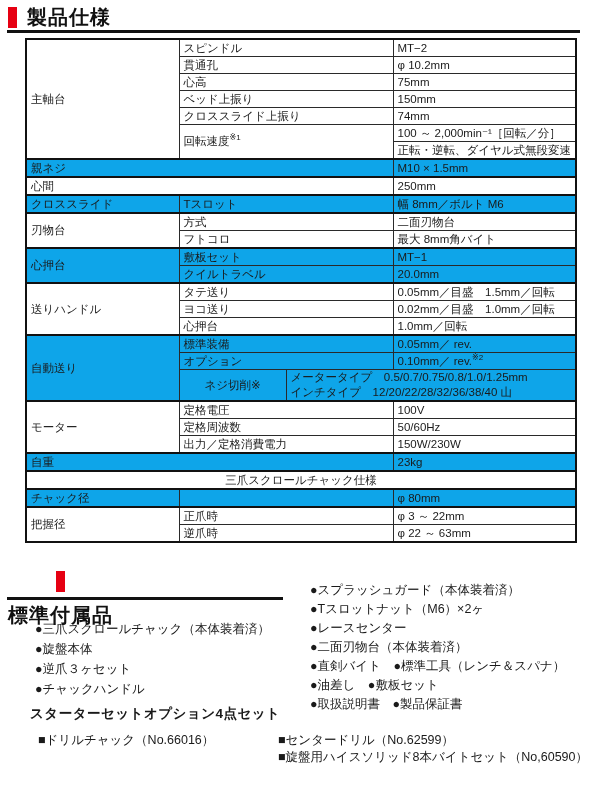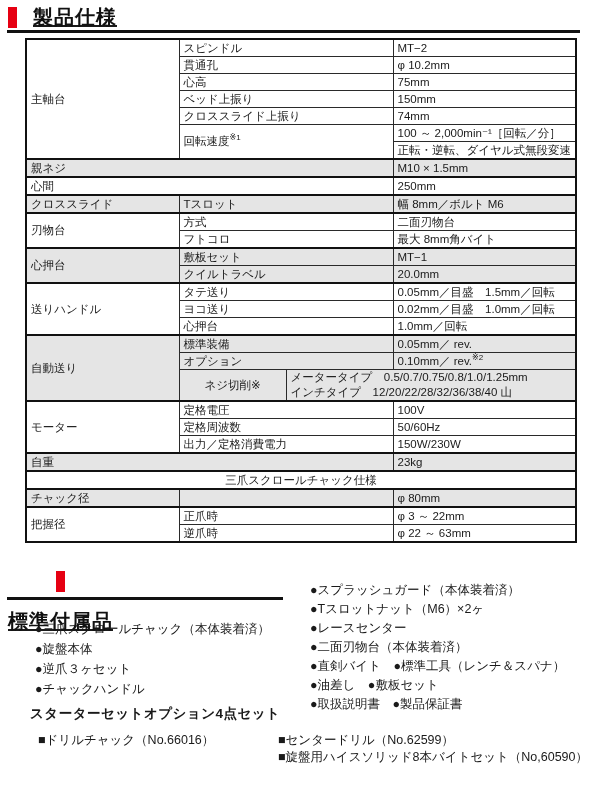--- a/index.html
+++ b/index.html
@@ -3,32 +3,32 @@
 <meta charset="utf-8">
 <style>
   html,body{margin:0;padding:0;}
   body{
     width:600px;height:810px;position:relative;background:#ffffff;
     font-family:"Liberation Sans","DejaVu Sans",sans-serif;
     color:#1a1a1a;-webkit-font-smoothing:antialiased;
   }
   .abs{position:absolute;}
   
-  .sec-head{display:flex;align-items:center;gap:16px;text-decoration:underline;}
+  .sec-head{display:flex;align-items:center;gap:10px;}
   .red-bar{width:9px;height:21px;background:#e60012;display:inline-block;}
   .sec-title{font-size:20px;font-weight:bold;letter-spacing:1px;color:#111;}
   .rule{height:0;border-top:3px solid #111;}
   
   table.spec{border-collapse:collapse;table-layout:fixed;width:550px;
     font-size:11.5px;line-height:15px;border:2px solid #111;}
   table.spec td{
     border:1px solid #2a2a2a;padding:0 4px;height:16px;
     white-space:nowrap;overflow:hidden;vertical-align:middle;background:#fff;
   }
-  table.spec td.shaded{background:#e5e5e5;}
+  table.spec td.shaded{background:#0ea5e9;}
   table.spec tr.gs td{border-top:2px solid #111;}
   table.spec td.ctr{text-align:center;}
   table.spec td sup{font-size:8px;vertical-align:super;line-height:0;}
   table.spec td .l2{line-height:15px;}
   
   .acc-list{list-style:none;margin:16px;padding:0;font-size:12.5px;}
   .acc-list li{white-space:nowrap;}
   .acc-left li{line-height:20px;}
   .acc-right li{line-height:19px;}
   

